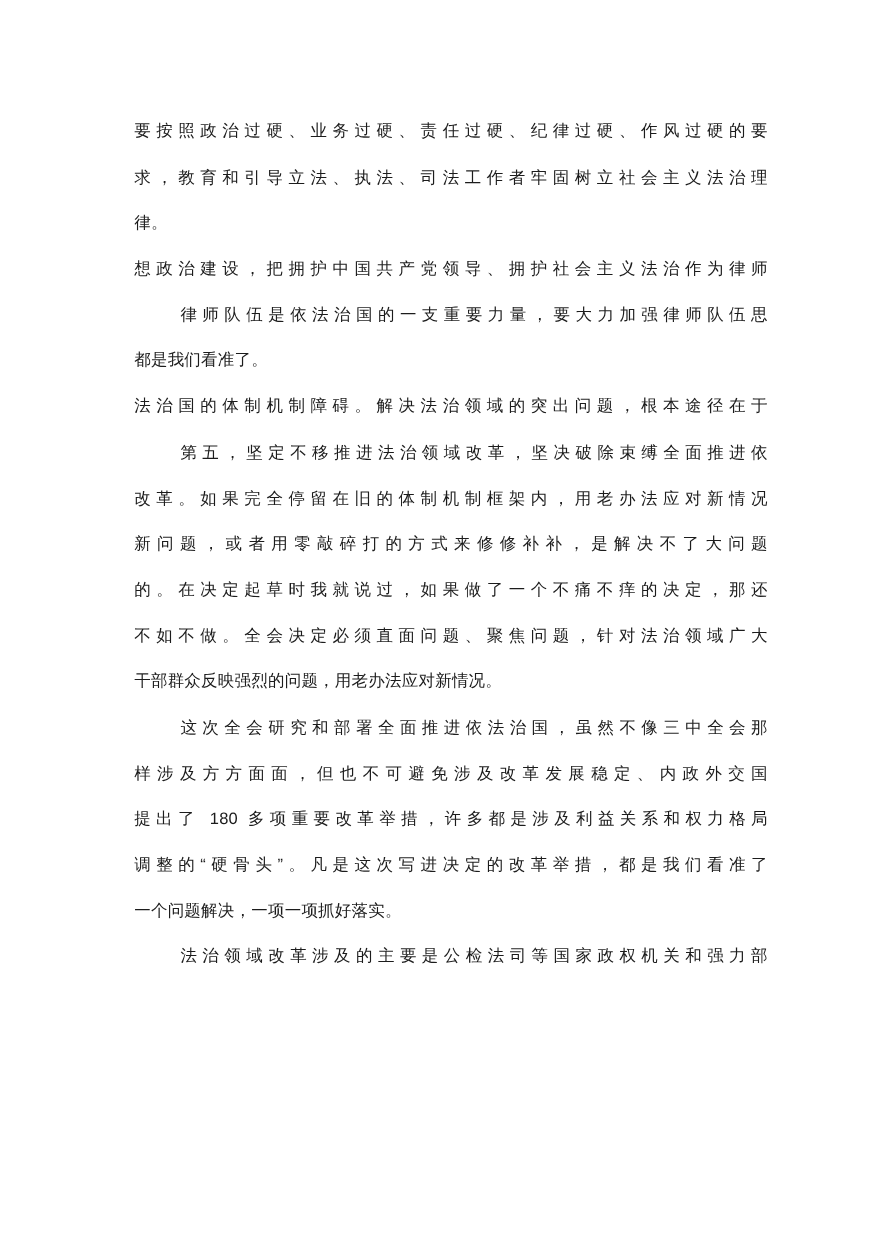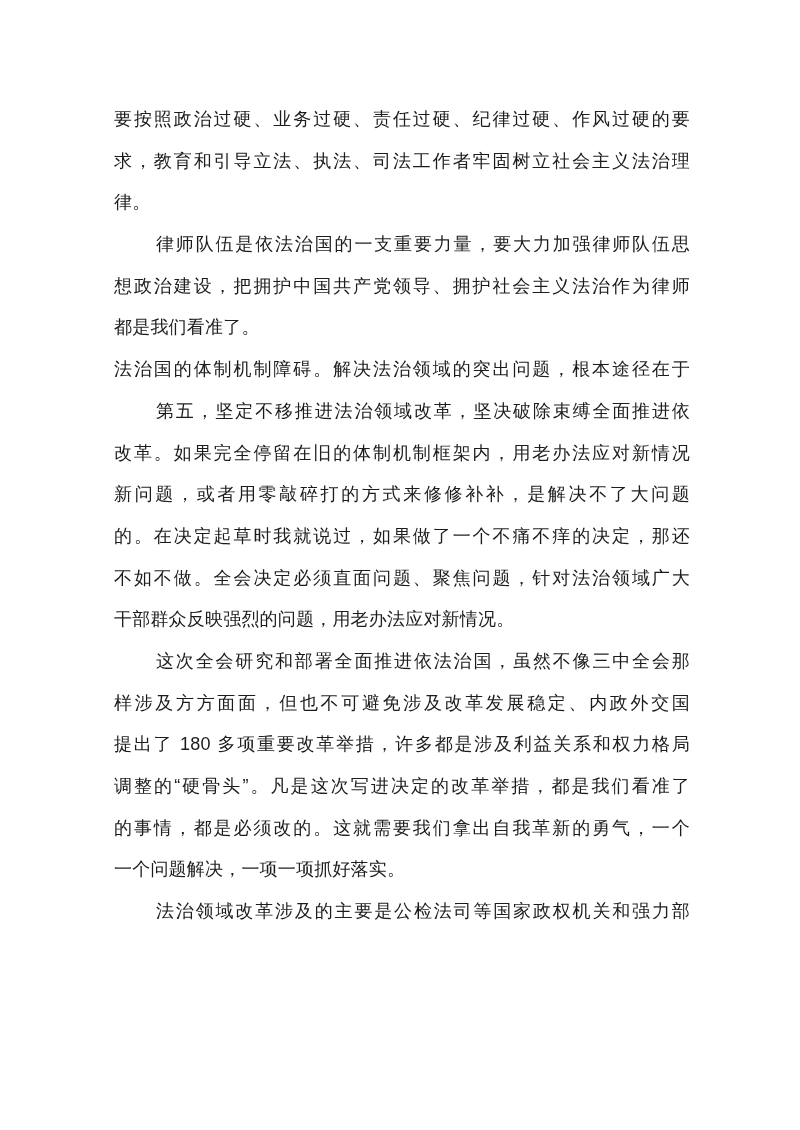--- a/index.html
+++ b/index.html
@@ -10,25 +10,25 @@
   .page {
     position: relative;
     width: 800px;
     height: 1130px;
     background: #ffffff;
     overflow: hidden;
     font-family: "Liberation Sans", sans-serif;
   }
   .text-block {
     position: absolute;
-    left: 114px;
+    left: 122px;
     top: 99px;
     width: 576px;
     color: #1c1c1c;
-    font-size: 18px;
+    font-size: 15px;
     font-weight: 400;
   }
   .para {
     margin: 0;
     padding: 0;
   }
   .line {
     height: 41.7px;
     line-height: 41.7px;
     white-space: nowrap;
@@ -51,41 +51,40 @@
 <div class="page">
   <div class="text-block">
 
     <div class="para">
       <div class="line">要按照政治过硬、业务过硬、责任过硬、纪律过硬、作风过硬的要</div>
       <div class="line">求，教育和引导立法、执法、司法工作者牢固树立社会主义法治理</div>
       <div class="line para-end">律。</div>
     </div>
 
     <div class="para">
+      <div class="line">想政治建设，把拥护中国共产党领导、拥护社会主义法治作为律师</div>
       <div class="line first-indent">律师队伍是依法治国的一支重要力量，要大力加强律师队伍思</div>
-      <div class="line">想政治建设，把拥护中国共产党领导、拥护社会主义法治作为律师</div>
       <div class="line para-end">都是我们看准了。</div>
     </div>
 
     <div class="para">
       <div class="line">法治国的体制机制障碍。解决法治领域的突出问题，根本途径在于</div>
       <div class="line first-indent">第五，坚定不移推进法治领域改革，坚决破除束缚全面推进依</div>
       <div class="line">改革。如果完全停留在旧的体制机制框架内，用老办法应对新情况</div>
       <div class="line">新问题，或者用零敲碎打的方式来修修补补，是解决不了大问题</div>
       <div class="line">的。在决定起草时我就说过，如果做了一个不痛不痒的决定，那还</div>
       <div class="line">不如不做。全会决定必须直面问题、聚焦问题，针对法治领域广大</div>
       <div class="line para-end">干部群众反映强烈的问题，用老办法应对新情况。</div>
     </div>
 
     <div class="para">
       <div class="line first-indent">这次全会研究和部署全面推进依法治国，虽然不像三中全会那</div>
       <div class="line">样涉及方方面面，但也不可避免涉及改革发展稳定、内政外交国</div>
       <div class="line">提出了 180 多项重要改革举措，许多都是涉及利益关系和权力格局</div>
       <div class="line">调整的“硬骨头”。凡是这次写进决定的改革举措，都是我们看准了</div>
-      <div class="line">的事情，都是必须改的。这就需要我们拿出自我革新的勇气，一个</div>
       <div class="line para-end">一个问题解决，一项一项抓好落实。</div>
     </div>
 
     <div class="para">
       <div class="line first-indent">法治领域改革涉及的主要是公检法司等国家政权机关和强力部</div>
     </div>
 
   </div>
 </div>
 

